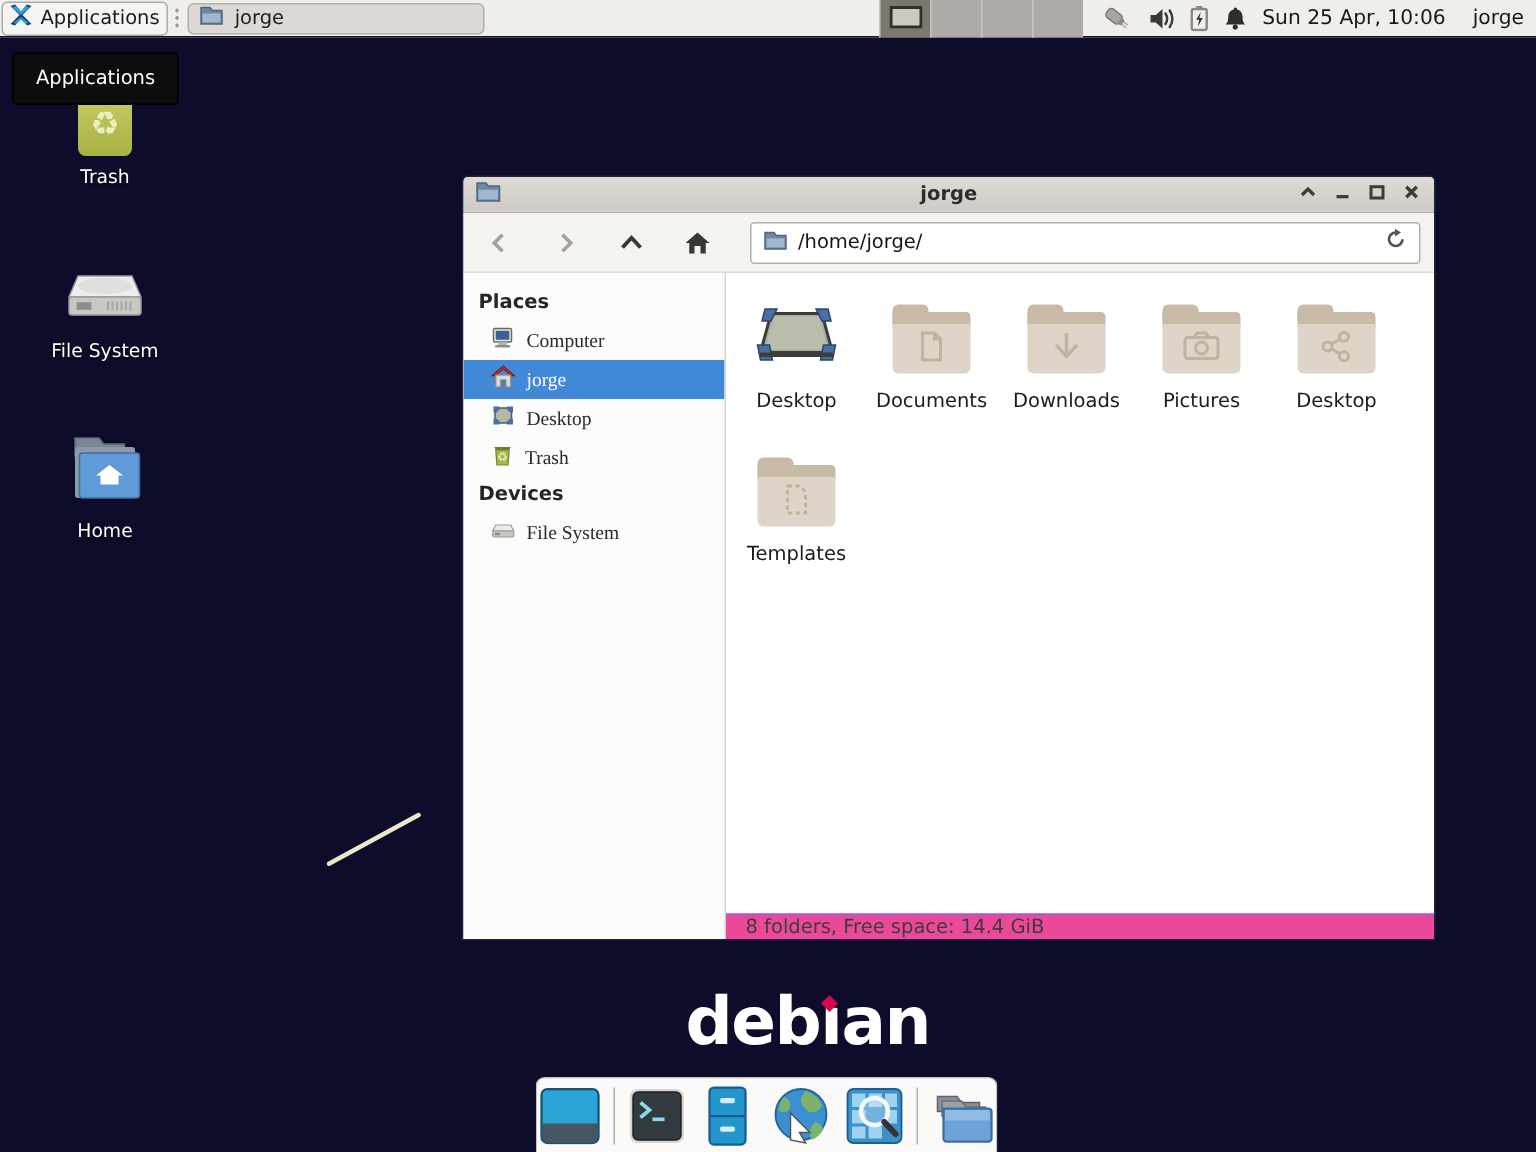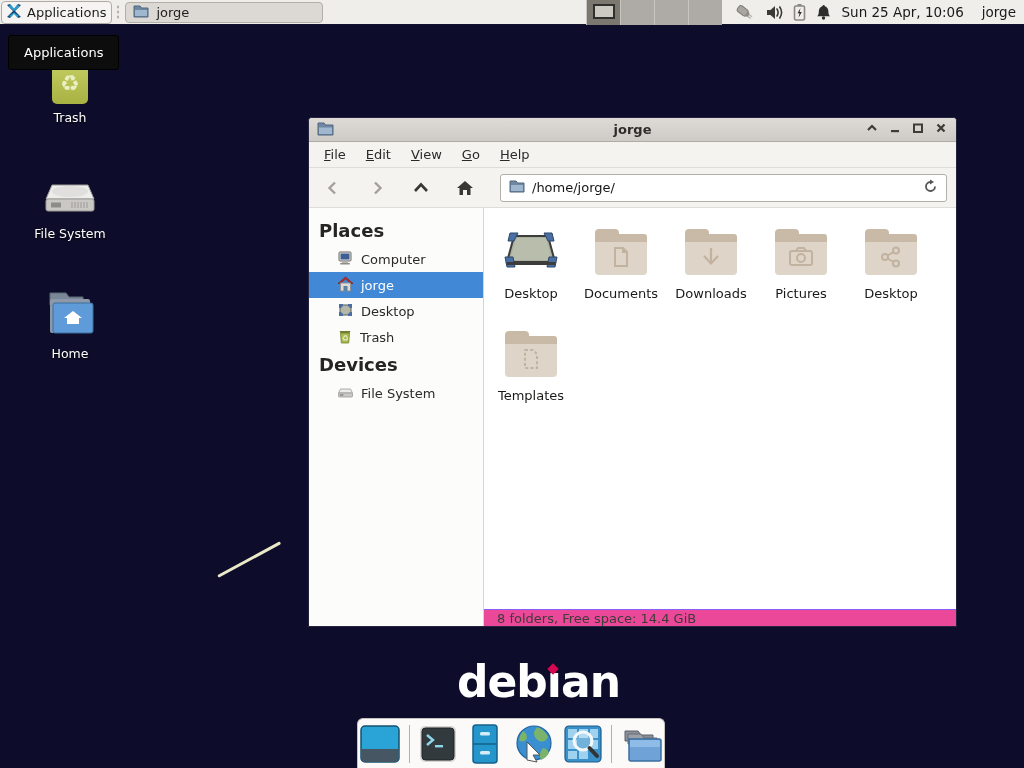--- a/index.html
+++ b/index.html
@@ -90,23 +90,23 @@
     background:#f4f3f0; border-bottom:1px solid #dfddda; }
   .nav-btn { width:30px; height:28px; display:flex; align-items:center; justify-content:center;
     border-radius:3px; cursor:pointer; }
   .pathbar { flex:1; height:28px; margin-left:6px; background:#fff;
     border:1px solid #b3b0ab; border-radius:3px;
     display:flex; align-items:center; gap:7px; padding:0 8px; cursor:text; }
   .pathbar .ptext { font-size:13px; color:#141414; flex:1; }
   .win-body { flex:1; display:flex; min-height:0; }
   .sidebar { width:175px; background:#fcfcfb; border-right:1px solid #d7d5d1;
     padding-top:8px; overflow:hidden; }
-  .side-h { font-weight:bold; font-size:18px; color:#262523; padding:4px 10px 5px; }
-  .side-row { display:flex; align-items:center; gap:7px; height:26px; padding-left:28px;
-    font-size:13px; color:#2b2a28; cursor:pointer; }
+  .side-h { font-weight:bold; font-size:13px; color:#262523; padding:4px 10px 5px; }
+  .side-row { display:flex; align-items:center; gap:7px; height:26px; padding-left:18px;
+    font-size:13px; color:#2b2a28; cursor:pointer;font-family:Liberation Serif, serif; }
   .side-row.sel { background:#4189d6; color:#fff; }
   .main { flex:1; display:flex; flex-direction:column; background:#fff; min-width:0; }
   .grid { flex:1; display:flex; flex-wrap:wrap; align-content:flex-start;
     padding:14px 0 0 2px; }
   .cell { width:90px; height:102px; display:flex; flex-direction:column; align-items:center;
     cursor:pointer; }
   .cell .icon-slot { height:60px; display:flex; align-items:center; justify-content:center; }
   .cell .flabel { font-size:13px; color:#1b1a19; margin-top:4px; }
   .ficon { position:relative; width:52px; height:46px; }
   .ficon .tab { position:absolute; top:0; left:0; width:24px; height:12px;
@@ -265,27 +265,20 @@
           </svg>
       </span>
       <span>
         <svg width="14" height="14" viewBox="0 0 14 14">
             <path d="M3.5 3.5 L10.5 10.5 M10.5 3.5 L3.5 10.5" stroke="#3e3c39" stroke-width="2.3"></path>
           </svg>
       </span>
     </span>
   </div>
 
-  <div class="menubar">
-    <span class="menu-item mnemonic"><u>F</u>ile</span>
-    <span class="menu-item mnemonic"><u>E</u>dit</span>
-    <span class="menu-item mnemonic"><u>V</u>iew</span>
-    <span class="menu-item mnemonic"><u>G</u>o</span>
-    <span class="menu-item mnemonic"><u>H</u>elp</span>
-  </div>
 
   <div class="toolbar">
     <span class="nav-btn">
       <svg width="16" height="16" viewBox="0 0 16 16">
           <path d="M10 2.5 L4.5 8 L10 13.5" stroke="#a4a19c" stroke-width="2.4" fill="none"></path>
         </svg>
     </span>
     <span class="nav-btn">
       <svg width="16" height="16" viewBox="0 0 16 16">
           <path d="M6 2.5 L11.5 8 L6 13.5" stroke="#a4a19c" stroke-width="2.4" fill="none"></path>

